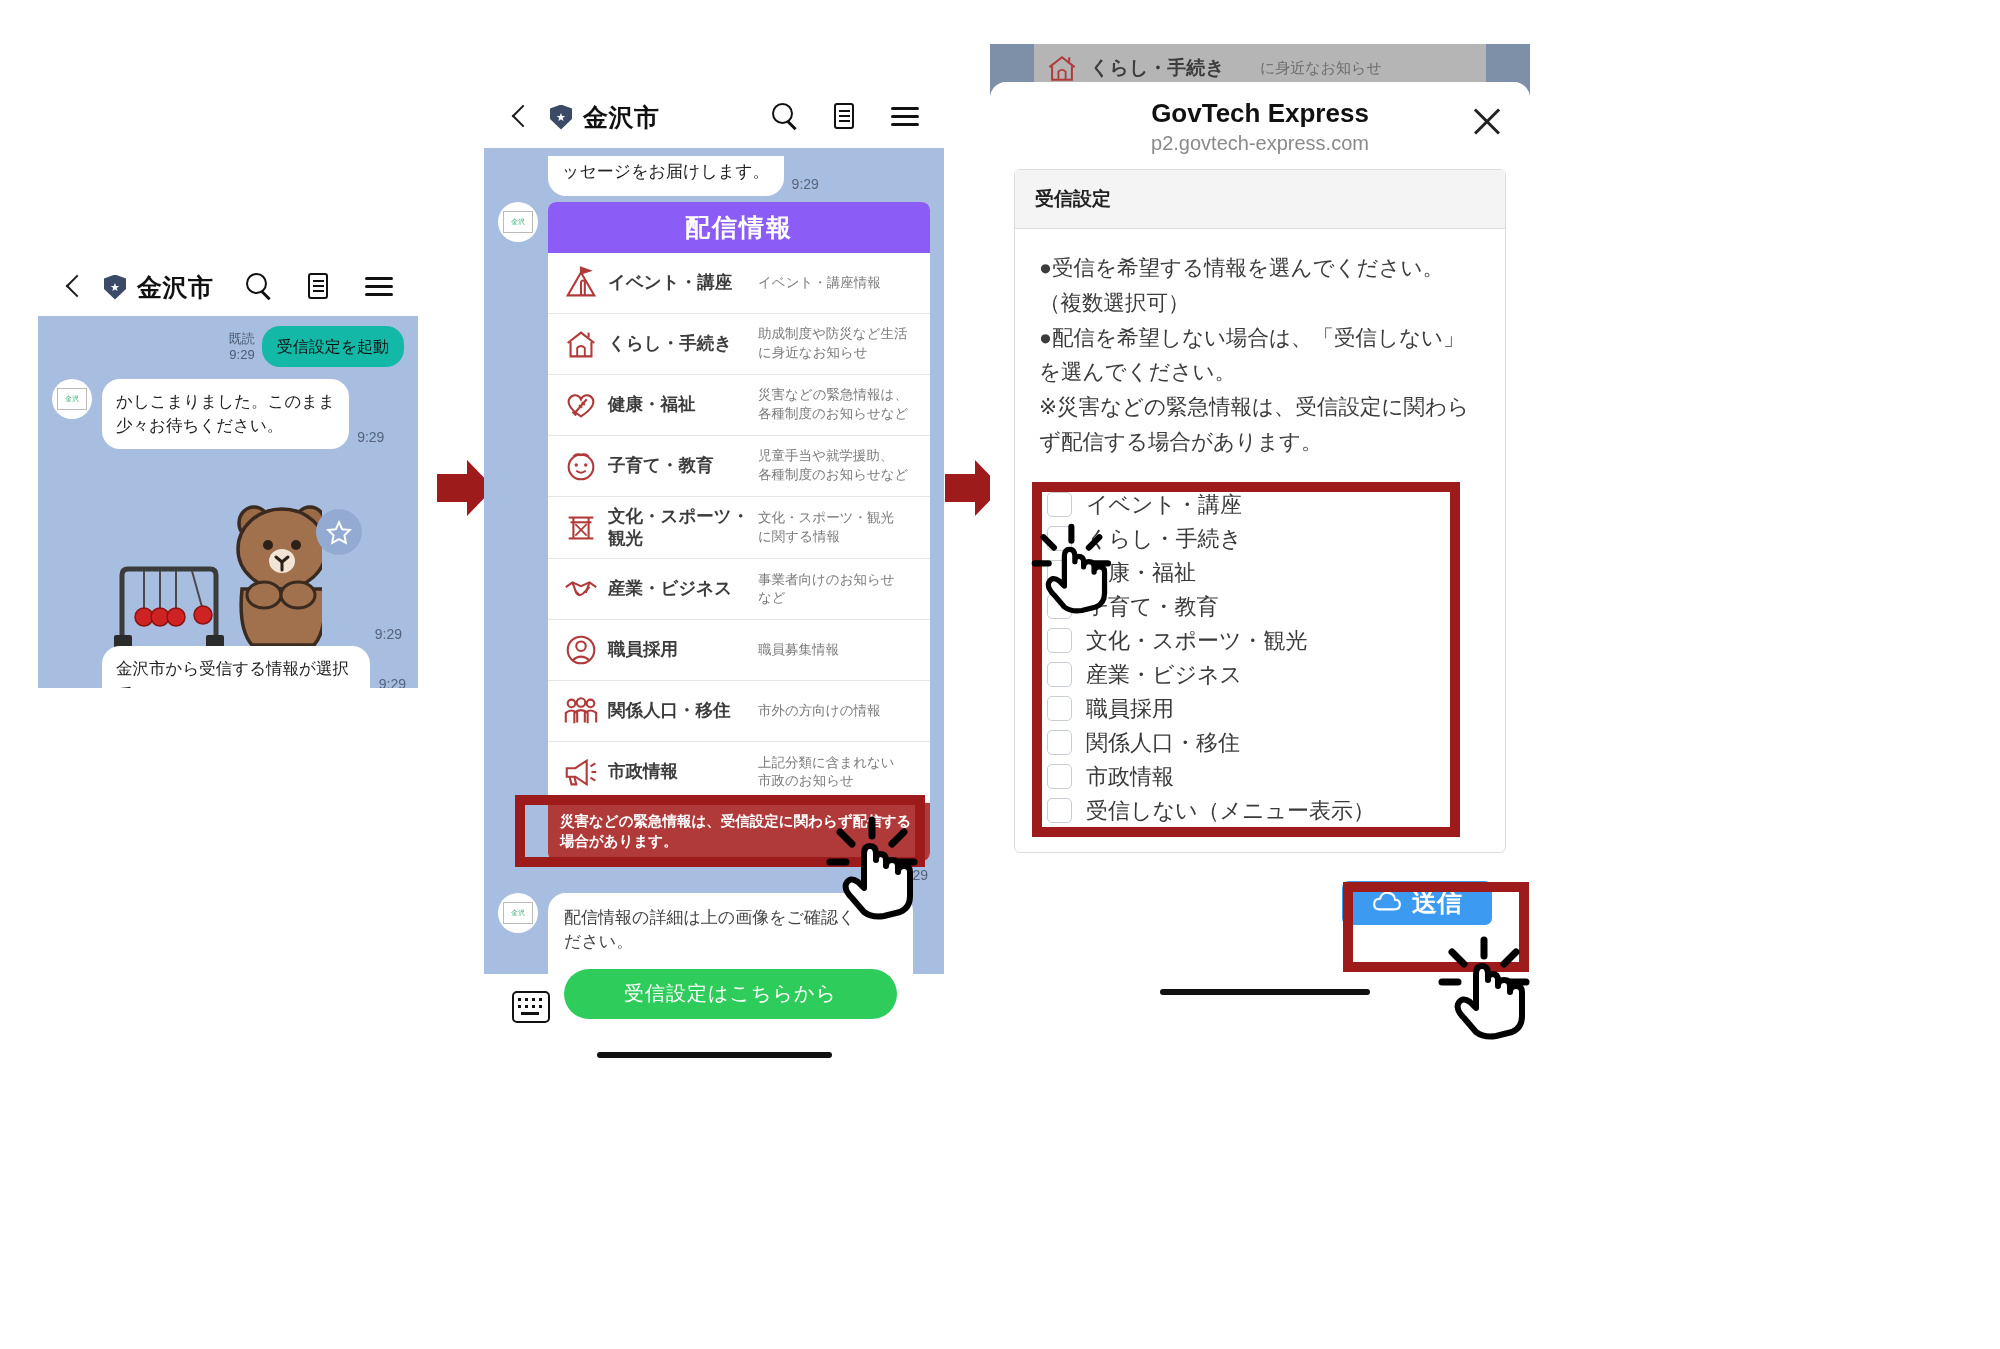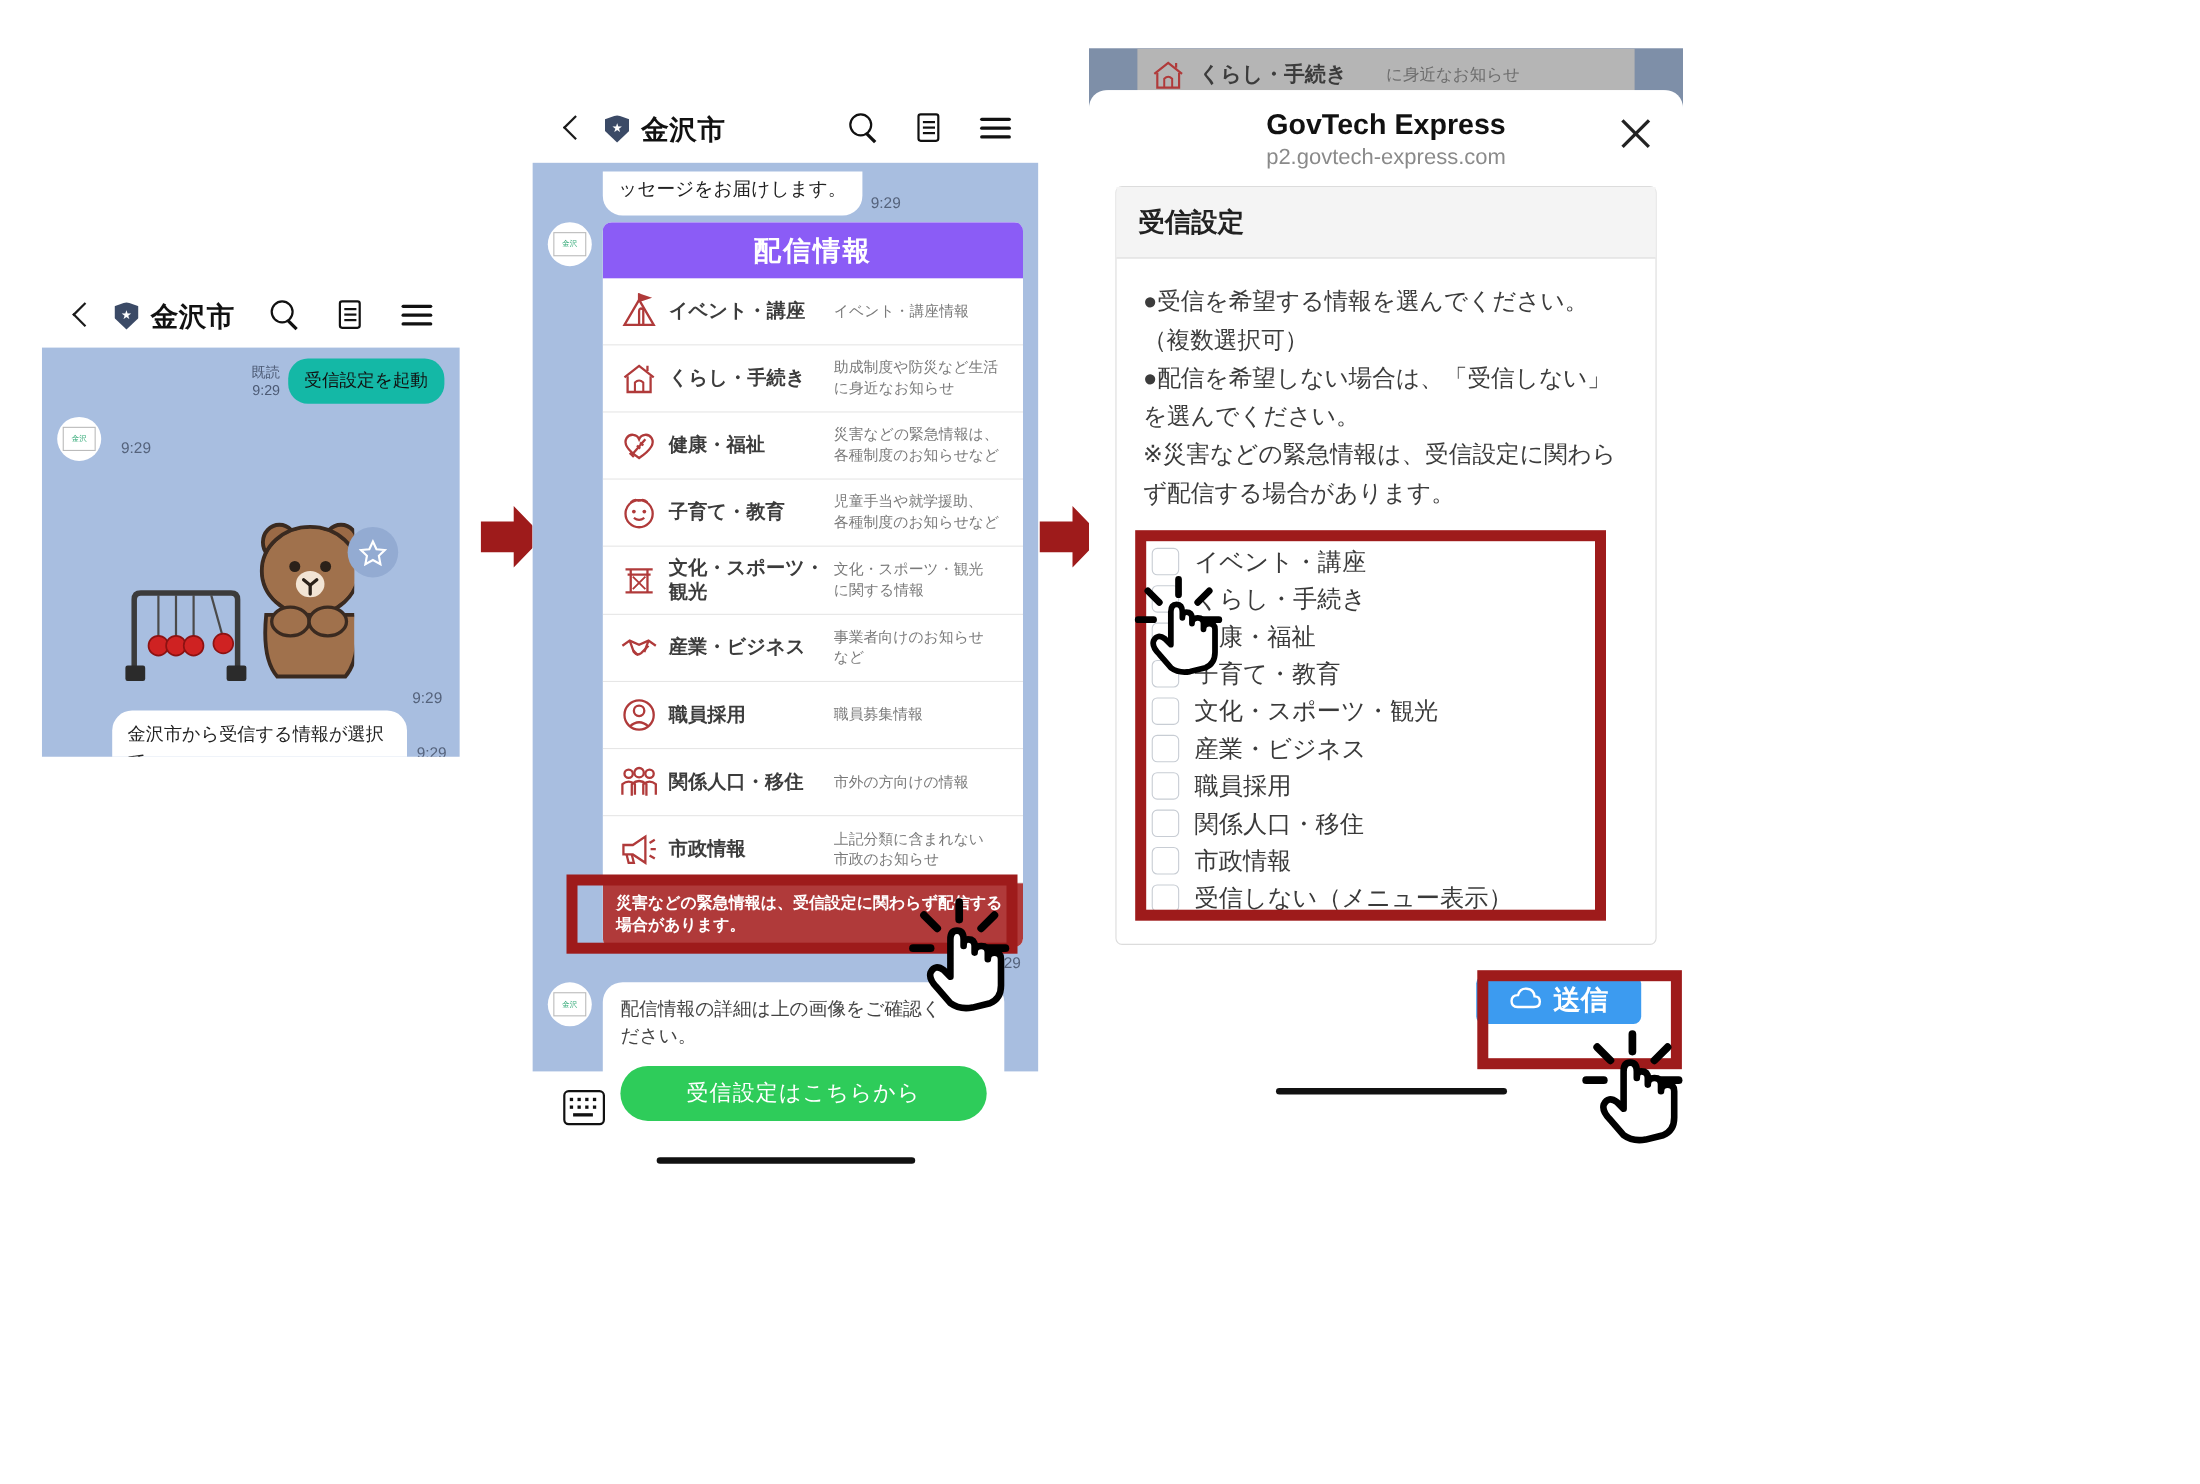--- a/index.html
+++ b/index.html
@@ -72,21 +72,21 @@
   .homebar{height:6px;background:#111;border-radius:4px;margin:0 auto;}
 
   
   .wv-head{background:#fff;border-radius:16px 16px 0 0;padding:16px 0 14px;position:relative;text-align:center;}
   .wv-title{font-size:26px;font-weight:700;color:#111;}
   .wv-url{font-size:20px;color:#8a8a8a;margin-top:3px;}
   .wv-close{position:absolute;right:26px;top:22px;width:34px;height:34px;}
   .wv-close::before,.wv-close::after{content:"";position:absolute;left:0;top:16px;width:34px;height:2.8px;background:#222;}
   .wv-close::before{transform:rotate(45deg);} .wv-close::after{transform:rotate(-45deg);}
   .panel-box{border:1px solid #dcdcdc;border-radius:6px;background:#fff;}
-  .panel-hd{background:#f4f4f4;border-bottom:1px solid #dcdcdc;font-size:24px;font-weight:700;color:#222;padding:16px 20px;}
+  .panel-hd{background:#f4f4f4;border-bottom:1px solid #dcdcdc;font-size:19px;font-weight:700;color:#222;padding:16px 20px;}
   .instr{font-size:21.5px;color:#3c3c3c;line-height:1.62;padding:0 6px;}
   .cklist{padding:10px 14px;}
   .ckrow{display:flex;align-items:center;height:34px;margin-bottom:0;}
   .ckbox{width:23px;height:23px;border:1.8px solid #c8cdd4;border-radius:5px;background:#fff;flex:0 0 auto;margin-right:14px;}
   .cklbl{font-size:22px;color:#3a3a3a;}
   .sendbtn{background:#3c9bf0;color:#fff;border-radius:7px;display:flex;align-items:center;
      justify-content:center;font-size:25px;font-weight:700;gap:10px;}
   .sendbtn svg{width:30px;height:30px;}
 
   
@@ -126,20 +126,22 @@
         <div>既読</div>
         <div>9:29</div>
       </div>
       <div class="bub green" style="font-size:16px;padding:9px 15px;white-space:pre-line;">受信設定を起動</div>
     </div>
 
     <div class="row" style="margin-bottom:8px;">
       <div class="avatar">
           <div class="mini">金沢</div>
         </div>
+      <div class="bub" style="white-space:pre-line;font-size:16.5px;">かしこまりました。このまま
+少々お待ちください。</div>
       <div class="tstamp">9:29</div>
     </div>
 
     <div class="row" style="padding-left:0;">
       <div class="sticker">
         <svg viewBox="0 0 230 200" width="230" height="200">
 
           <g stroke="#3b3b3b" stroke-width="5" fill="none">
             <path d="M30 185 L30 118 Q30 112 36 112 L118 112 Q124 112 124 118 L124 185"></path>
           </g>

